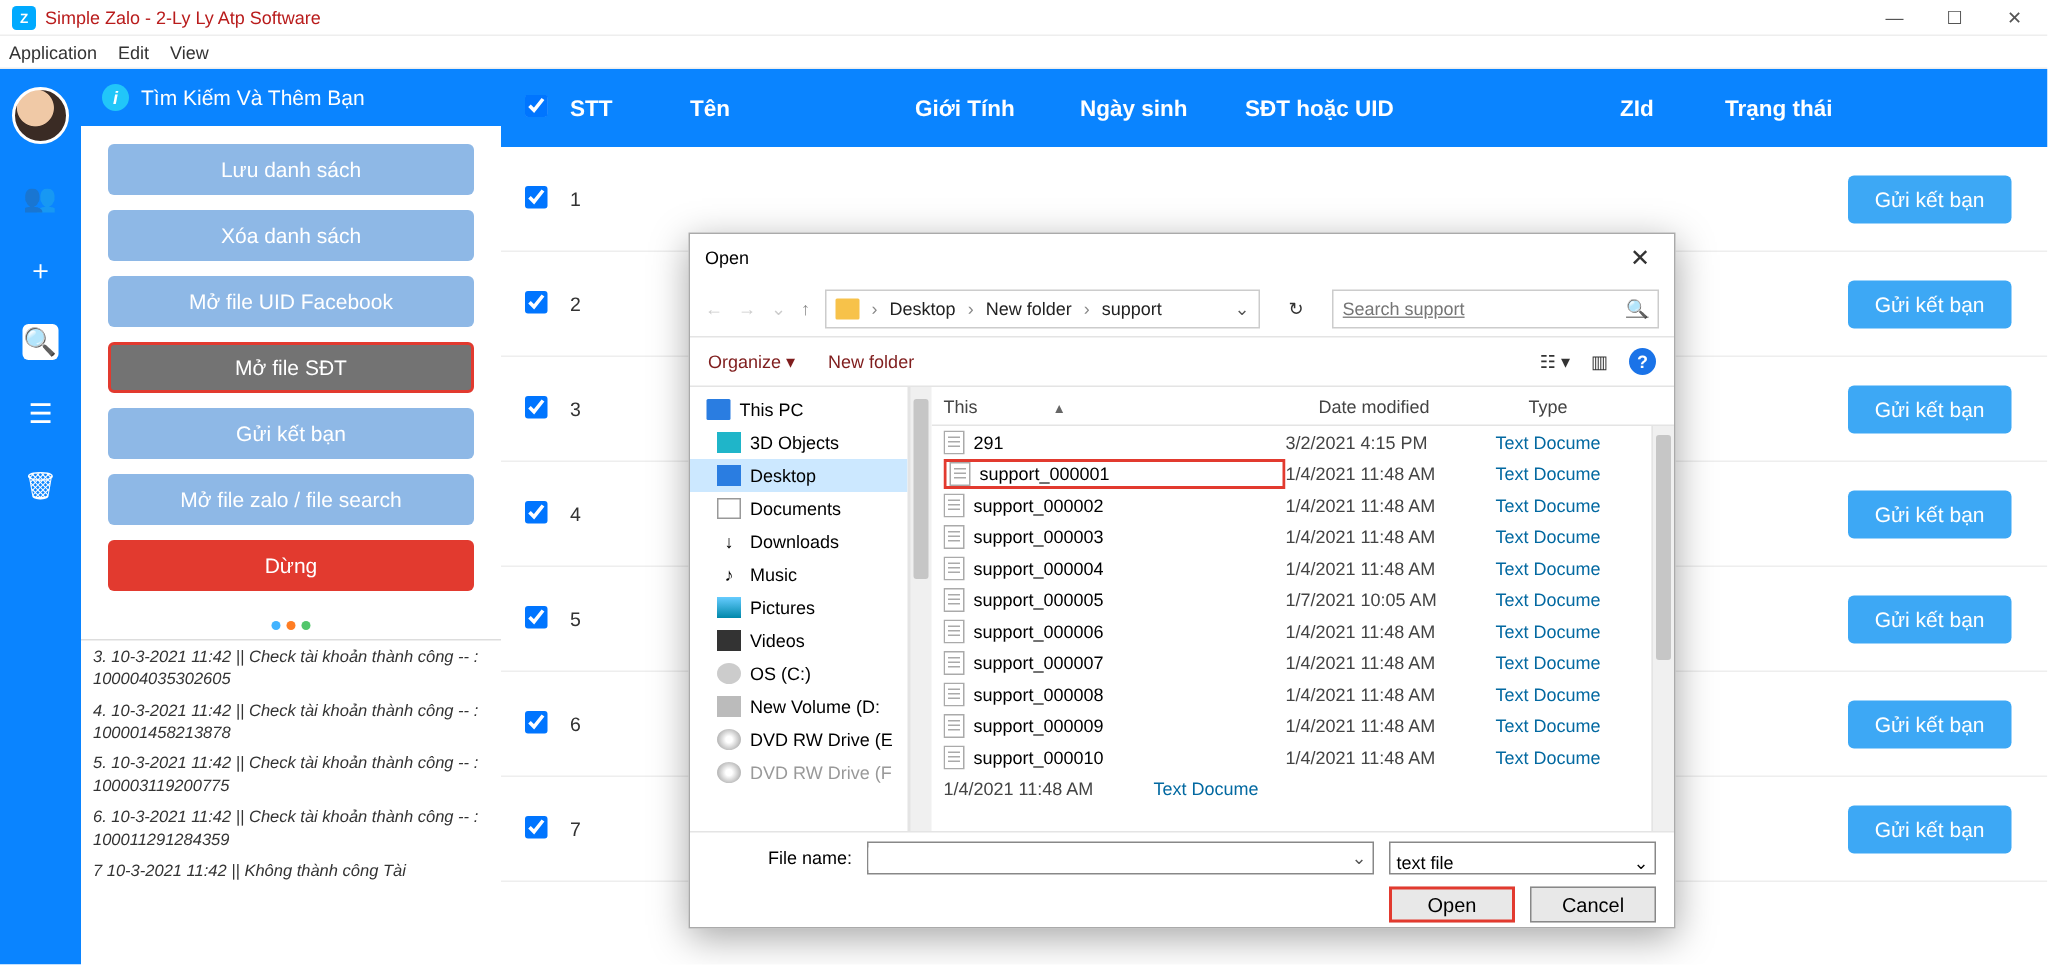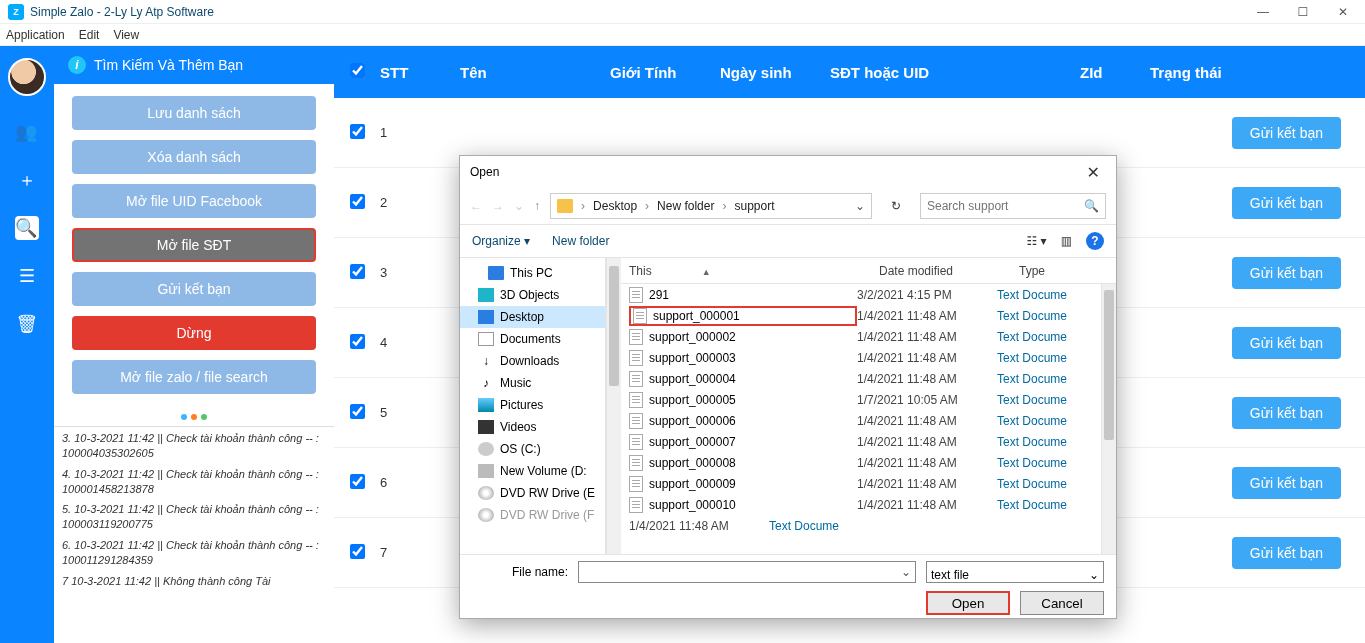--- a/index.html
+++ b/index.html
@@ -1,20 +1,20 @@
 <!DOCTYPE html>
 <html><head>
   <meta charset="utf-8">
   <style>
     * { box-sizing: border-box; margin: 0; padding: 0; font-family: "Segoe UI", Tahoma, sans-serif; }
     body { width: 1365px; height: 643px; background: #fff; overflow: hidden; position: relative; font-size: 13px; }
 
     .titlebar { height: 24px; display: flex; align-items: center; padding: 0 8px; background: #fff; border-bottom: 1px solid #eee; }
     .titlebar .zalo-icon { width: 16px; height: 16px; border-radius: 3px; background: #0af; display: flex; align-items: center; justify-content: center; color: #fff; font-size: 9px; font-weight: bold; margin-right: 6px; }
-    .titlebar-text { font-size: 12px; color: #0c4a6e; }
+    .titlebar-text { font-size: 12px; color: #b91c1c; }
     .titlebar-controls { margin-left: auto; display: flex; gap: 12px; }
     .titlebar-controls span { width: 28px; text-align: center; color: #555; font-size: 12px; cursor: pointer; }
 
     .menubar { height: 22px; display: flex; align-items: center; padding: 0 6px; gap: 14px; font-size: 12px; color: #333; border-bottom: 1px solid #eee; }
 
     .app { display: flex; height: 597px; }
 
     .railbar { width: 54px; background: #0a84ff; display: flex; flex-direction: column; align-items: center; padding-top: 12px; gap: 24px; color: #fff; }
     .avatar { width: 38px; height: 38px; border-radius: 50%; background: radial-gradient(circle at 40% 35%, #f0c9a6 0 40%, #3a2b24 42% 100%); border: 2px solid #fff; }
     .rail-icon { width: 24px; height: 24px; display: flex; align-items: center; justify-content: center; font-size: 18px; cursor: pointer; }
@@ -60,33 +60,33 @@
     .dlg-nav { height: 36px; display: flex; align-items: center; padding: 0 10px; gap: 10px; }
     .nav-arrows { display: flex; gap: 10px; color: #888; }
     .nav-arrows span { cursor: pointer; }
     .nav-arrows .disabled { color: #ccc; }
     .addr { flex: 1; height: 26px; border: 1px solid #ccc; display: flex; align-items: center; padding: 0 6px; gap: 6px; }
     .addr .folder-mini { width: 16px; height: 14px; background: #f7c24a; border-radius: 1px; }
     .addr .crumb { color: #222; cursor: pointer; }
     .addr .sep { color: #888; margin: 0 2px; }
     .addr .down { margin-left: auto; color: #555; }
     .refresh { width: 28px; text-align: center; color: #333; cursor: pointer; }
-    .searchbox { width: 186px; height: 26px; border: 1px solid #ccc; display: flex; align-items: center; padding: 0 6px; color: #888; }
+    .searchbox { width: 218px; height: 26px; border: 1px solid #ccc; display: flex; align-items: center; padding: 0 6px; color: #888; text-decoration: underline; }
     .searchbox input { border: none; flex: 1; font-size: 12px; outline: none; background: transparent; }
     .searchbox .mag { color: #666; }
 
     .dlg-toolbar { height: 34px; border-top: 1px solid #e4e4e4; border-bottom: 1px solid #e4e4e4; display: flex; align-items: center; padding: 0 12px; gap: 22px; color: #1a73e8; }
-    .dlg-toolbar .org { color: #0c4a6e; cursor: pointer; }
+    .dlg-toolbar .org { color: #7f1d1d; cursor: pointer; }
     .dlg-toolbar .right { margin-left: auto; display: flex; gap: 14px; align-items: center; color: #333; }
     .dlg-toolbar .help { width: 18px; height: 18px; border-radius: 50%; background: #1a73e8; color: #fff; display: flex; align-items: center; justify-content: center; font-weight: bold; }
 
     .dlg-body { flex: 1; display: flex; overflow: hidden; }
     .tree { width: 146px; border-right: 1px solid #e4e4e4; overflow-y: auto; padding: 4px 0; }
     .tree-item { height: 22px; display: flex; align-items: center; gap: 6px; padding: 0 8px 0 18px; cursor: pointer; white-space: nowrap; }
-    .tree-item.root { padding-left: 28px; font-weight: 500; }
+    .tree-item.root { padding-left: 11px; font-weight: 500; }
     .tree-item.sel { background: #cce8ff; }
     .tree-item .ico { width: 16px; height: 14px; flex-shrink: 0; }
     .ico-pc { background: #2a7de1; border-radius: 1px; }
     .ico-3d { background: #1fb5c9; }
     .ico-desk { background: #2a7de1; }
     .ico-doc { background: #fff; border: 1px solid #999; }
     .ico-pic { background: linear-gradient(#6cf, #08a); }
     .ico-vid { background: #333; }
     .ico-os { background: #ccc; border-radius: 50%; }
     .ico-vol { background: #bbb; }
@@ -153,22 +153,22 @@
     <div class="sidehead">
       <div class="info-icon">i</div>
       <span>Tìm Kiếm Và Thêm Bạn</span>
     </div>
     <div class="btn-col">
       <button class="sbtn">Lưu danh sách</button>
       <button class="sbtn">Xóa danh sách</button>
       <button class="sbtn">Mở file UID Facebook</button>
       <button class="sbtn outline">Mở file SĐT</button>
       <button class="sbtn">Gửi kết bạn</button>
+      <button class="sbtn">Mở file zalo / file search</button>
       <button class="sbtn red">Dừng</button>
-      <button class="sbtn">Mở file zalo / file search</button>
     </div>
     <div class="spinner-row">
       <div class="dot"></div>
         <div class="dot"></div>
         <div class="dot"></div>
     </div>
     <div class="log">
       <div class="log-item">3. 10-3-2021  11:42 || Check tài khoản thành công  -- : 100004035302605</div>
       <div class="log-item">4. 10-3-2021  11:42 || Check tài khoản thành công  -- : 100001458213878</div>
       <div class="log-item">5. 10-3-2021  11:42 || Check tài khoản thành công  -- : 100003119200775</div>

